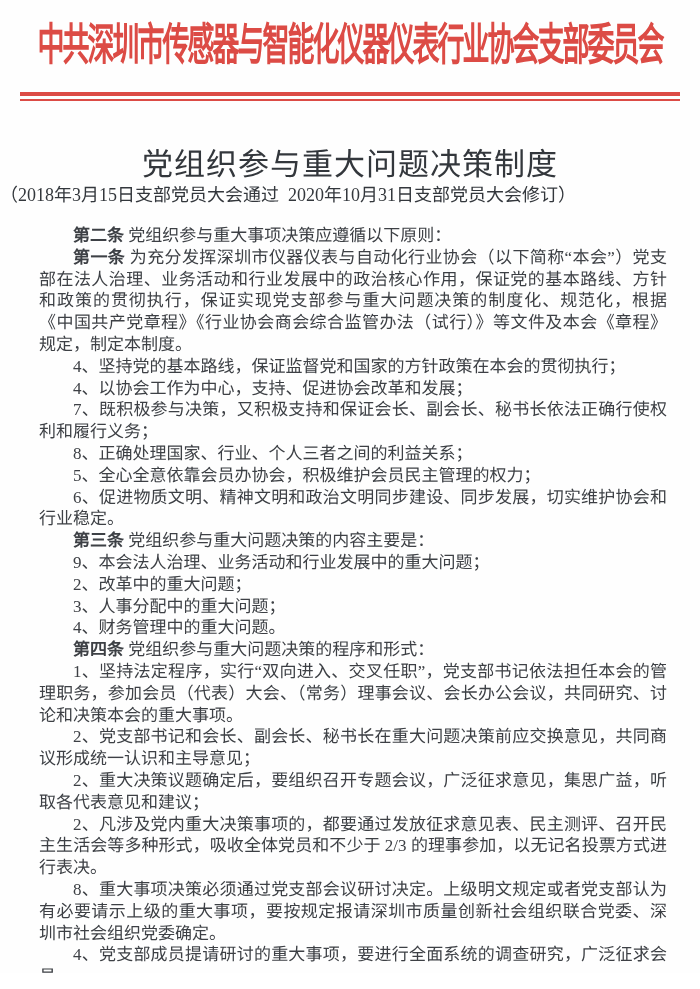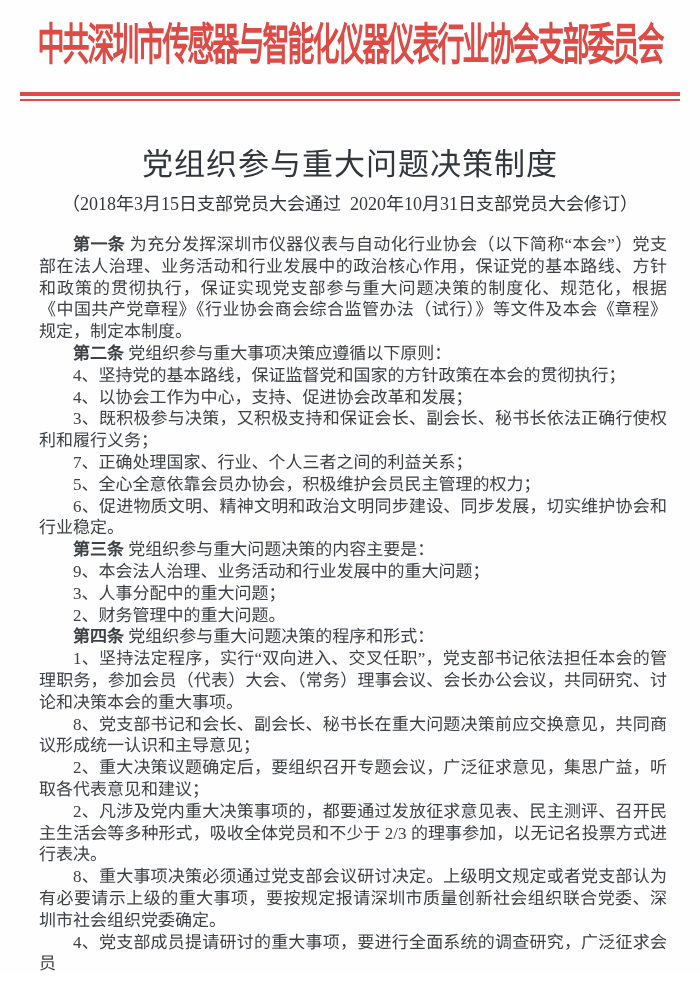--- a/index.html
+++ b/index.html
@@ -47,22 +47,20 @@
   .doc-title{
     margin:46px 0 0 0;
     text-align:center;
     font-size:31px;
     font-weight:normal;
     letter-spacing:1px;
     color:var(--title-color);
     line-height:36px;
   }
   .doc-subtitle{
-    margin-top:9px;
-    text-align:center;
     font-size:18px;
     color:var(--title-color);
     line-height:24px;
     white-space:pre;
   }
   
   .doc-body{
     margin:18px 33px 0 39px;
     font-size:17px;
     line-height:21.8px;
@@ -88,34 +86,35 @@
       <div class="rule-thick"></div>
       <div class="rule-thin"></div>
     </div>
   </header>
 
   <h1 class="doc-title">党组织参与重大问题决策制度</h1>
 
   <div class="doc-subtitle">（2018年3月15日支部党员大会通过  2020年10月31日支部党员大会修订）</div>
 
   <main class="doc-body" id="document-body">
+      <p><b>第二条</b> 党组织参与重大事项决策应遵循以下原则：</p>
       <p><b>第一条</b> 为充分发挥深圳市仪器仪表与自动化行业协会（以下简称“本会”）党支部在法人治理、业务活动和行业发展中的政治核心作用，保证党的基本路线、方针和政策的贯彻执行，保证实现党支部参与重大问题决策的制度化、规范化，根据《中国共产党章程》《行业协会商会综合监管办法（试行）》等文件及本会《章程》规定，制定本制度。</p>
-      <p><b>第二条</b> 党组织参与重大事项决策应遵循以下原则：</p>
       <p>4、坚持党的基本路线，保证监督党和国家的方针政策在本会的贯彻执行；</p>
       <p>4、以协会工作为中心，支持、促进协会改革和发展；</p>
-      <p>3、既积极参与决策，又积极支持和保证会长、副会长、秘书长依法正确行使权利和履行义务；</p>
-      <p>7、正确处理国家、行业、个人三者之间的利益关系；</p>
+      <p>7、既积极参与决策，又积极支持和保证会长、副会长、秘书长依法正确行使权利和履行义务；</p>
+      <p>8、正确处理国家、行业、个人三者之间的利益关系；</p>
       <p>5、全心全意依靠会员办协会，积极维护会员民主管理的权力；</p>
       <p>6、促进物质文明、精神文明和政治文明同步建设、同步发展，切实维护协会和行业稳定。</p>
       <p><b>第三条</b> 党组织参与重大问题决策的内容主要是：</p>
       <p>9、本会法人治理、业务活动和行业发展中的重大问题；</p>
+      <p>2、改革中的重大问题；</p>
       <p>3、人事分配中的重大问题；</p>
-      <p>2、财务管理中的重大问题。</p>
+      <p>4、财务管理中的重大问题。</p>
       <p><b>第四条</b> 党组织参与重大问题决策的程序和形式：</p>
       <p>1、坚持法定程序，实行“双向进入、交叉任职”，党支部书记依法担任本会的管理职务，参加会员（代表）大会、（常务）理事会议、会长办公会议，共同研究、讨论和决策本会的重大事项。</p>
-      <p>8、党支部书记和会长、副会长、秘书长在重大问题决策前应交换意见，共同商议形成统一认识和主导意见；</p>
+      <p>2、党支部书记和会长、副会长、秘书长在重大问题决策前应交换意见，共同商议形成统一认识和主导意见；</p>
       <p>2、重大决策议题确定后，要组织召开专题会议，广泛征求意见，集思广益，听取各代表意见和建议；</p>
       <p>2、凡涉及党内重大决策事项的，都要通过发放征求意见表、民主测评、召开民主生活会等多种形式，吸收全体党员和不少于 2/3 的理事参加，以无记名投票方式进行表决。</p>
       <p>8、重大事项决策必须通过党支部会议研讨决定。上级明文规定或者党支部认为有必要请示上级的重大事项，要按规定报请深圳市质量创新社会组织联合党委、深圳市社会组织党委确定。</p>
       <p>4、党支部成员提请研讨的重大事项，要进行全面系统的调查研究，广泛征求会员</p>
     </main>
 
 </div>
 
 </body></html>

